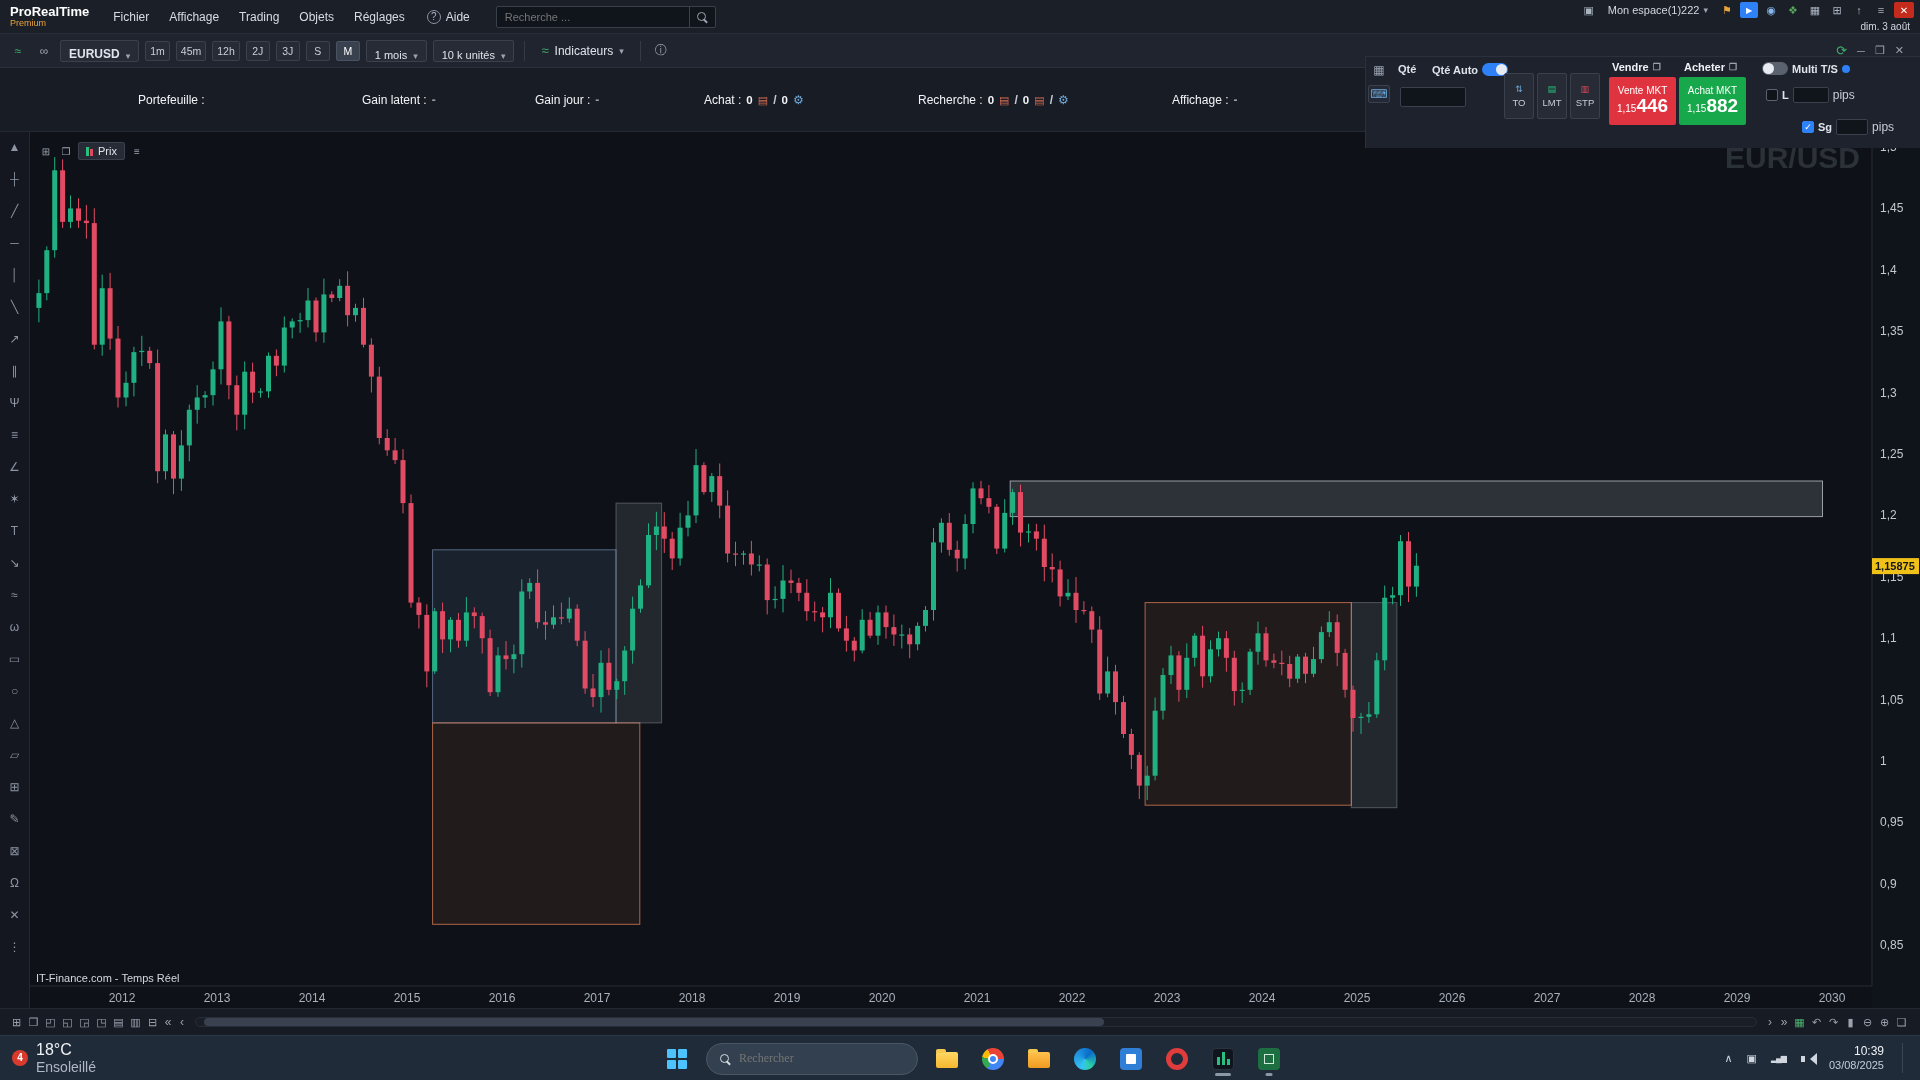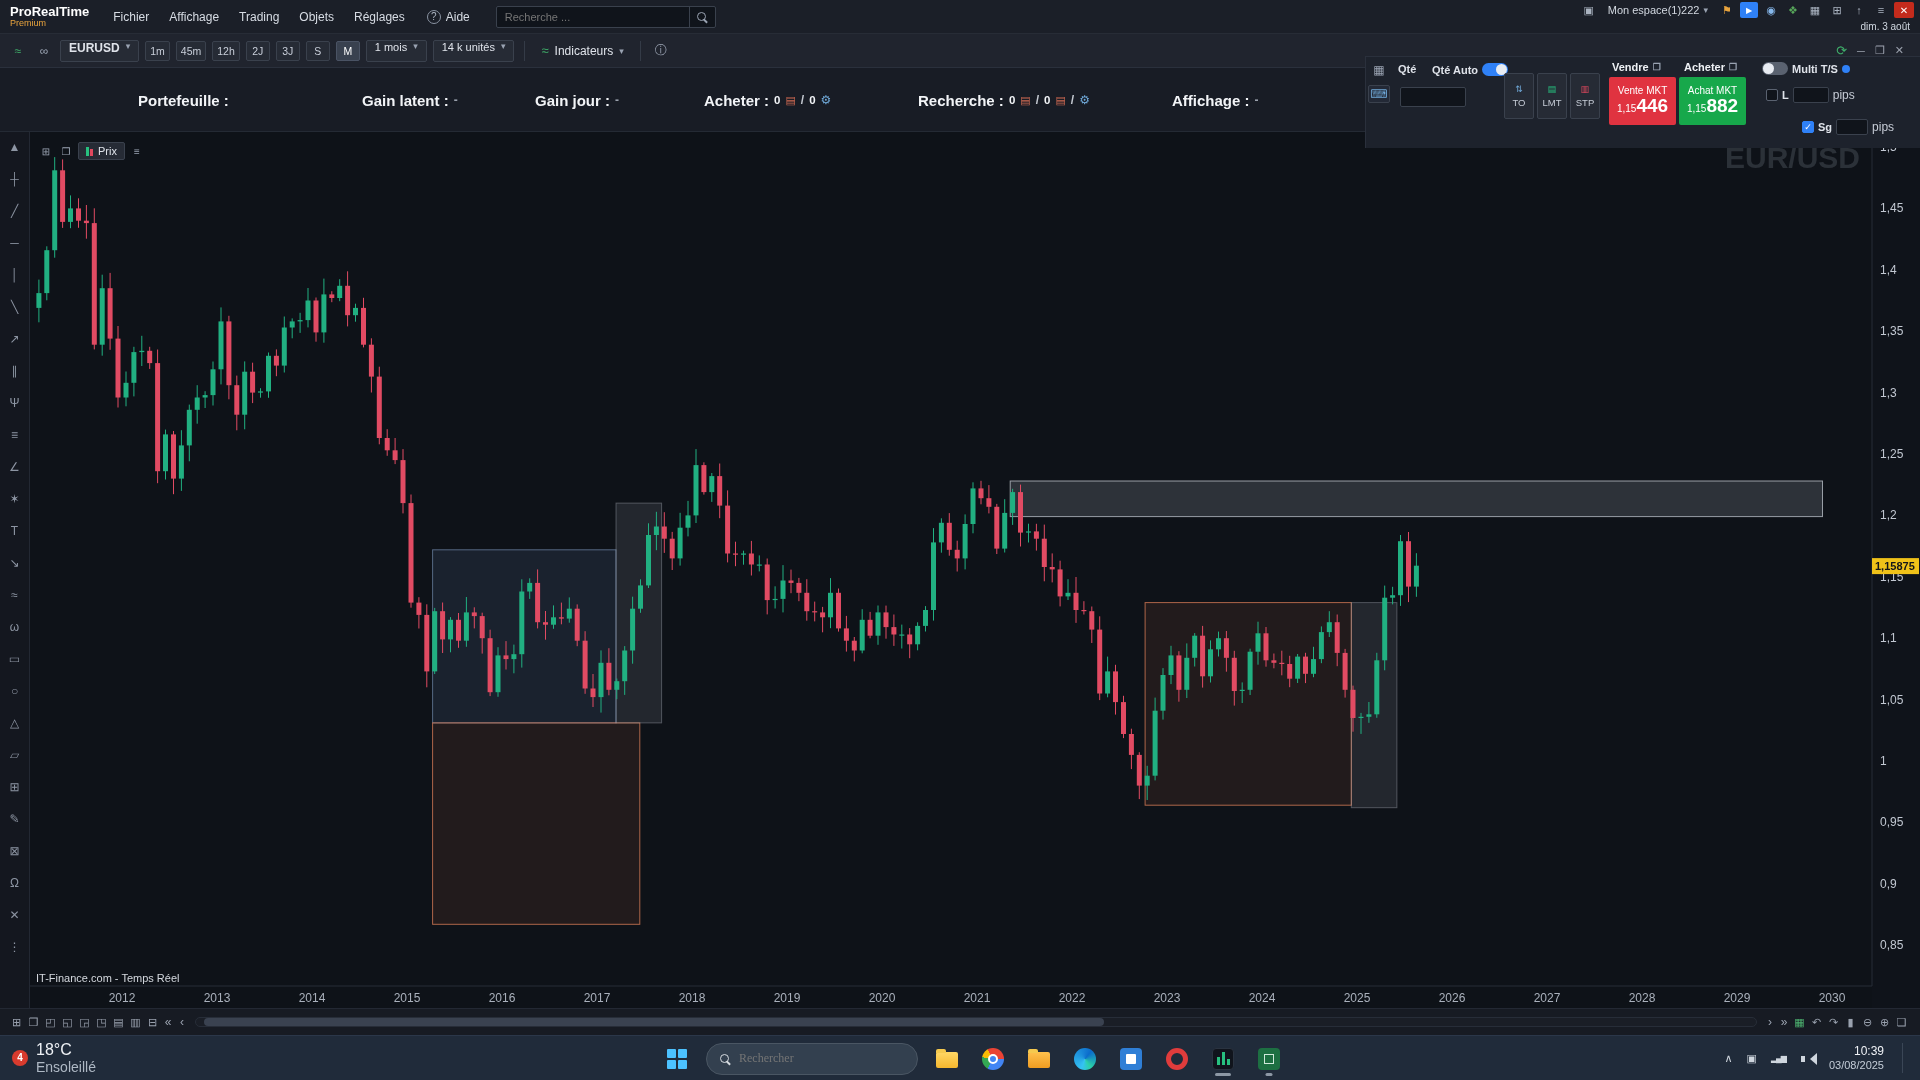--- a/index.html
+++ b/index.html
@@ -34,38 +34,38 @@
   .t-close{background:#c42b1c;color:#fff;font-size:10px;width:20px}
   .workspace{display:flex;align-items:center;gap:4px;color:#d2d8e0;font-size:11px;padding:0 6px;white-space:nowrap}
   .tb-date{font-size:10px;color:#cfd6df;height:13px;line-height:13px;padding-right:4px}
 
   
   .toolbar2{position:absolute;left:0;top:34px;width:100%;height:34px;background:#20242e;
     border-bottom:1px solid #2a303c;display:flex;align-items:center;gap:6px;padding:0 8px;z-index:25}
   .sq-icon{width:20px;height:20px;display:inline-flex;align-items:center;justify-content:center;
     color:#9aa3b2;font-size:12px;border-radius:2px}
   .sq-icon.green{color:#3fae6a}
-  .select,.sym-btn{display:inline-flex;align-items:flex-start;gap:6px;background:#262b35;border:1px solid #3a414d;
+  .select,.sym-btn{display:inline-flex;align-items:flex-end;gap:6px;background:#262b35;border:1px solid #3a414d;
     border-radius:2px;height:22px;padding:0 8px;color:#dfe3ea;font-size:11px;cursor:default;white-space:nowrap}
   .sym-btn b{font-size:12px}
   .chev{font-size:9px;color:#9aa3b2}
   .tf-btn{min-width:24px;height:20px;background:#262b35;border:1px solid #3a414d;border-radius:2px;
     color:#c9cfda;font-size:10.5px;display:inline-flex;align-items:center;justify-content:center;padding:0 4px;cursor:default}
   .tf-btn.active{background:#39414f;border-color:#4a5364;color:#fff}
   .vsep{width:1px;height:20px;background:#343b47;margin:0 4px}
   .ind-grp{display:inline-flex;align-items:center;gap:6px;height:22px;padding:0 6px;color:#dfe3ea}
   .ind-ico{color:#3fae6a;font-size:13px}
   .t2-right{margin-left:auto;display:flex;align-items:center;gap:10px;padding-right:8px}
   .wc{color:#9aa0ac;font-size:11px;cursor:default}
 
   
   .infobar{position:absolute;left:0;top:68px;width:100%;height:64px;background:#181c25;z-index:5;
     border-bottom:1px solid #242a34}
   .info-item{position:absolute;top:0;height:64px;display:flex;align-items:center;gap:5px;white-space:nowrap}
-  .info-item .lbl{color:#f2f4f7;font-weight:bold;font-size:15px}
+  .info-item .lbl{color:#f2f4f7;font-weight:normal;font-size:12px}
   .info-item .val{color:#f2f4f7;font-weight:bold;font-size:11.5px}
   .info-item .dash{color:#9aa1ad;font-weight:bold}
   .mini-red{color:#cf6a52;font-size:11px}
   .mini-blue{color:#6fa8d8;font-size:12px}
   .mini-sep{color:#c5cad2;font-weight:bold}
 
   
   .trade-panel{position:absolute;left:1365px;top:56px;width:555px;height:92px;background:#1d222c;
     border-left:1px solid #2a303c;border-top:1px solid #2a303c;z-index:40;font-size:11px}
   .tp-abs{position:absolute;display:flex;align-items:center;gap:4px;white-space:nowrap}
@@ -234,21 +234,21 @@
     <span class="tf-btn">12h</span>
     <span class="tf-btn">2J</span>
     <span class="tf-btn">3J</span>
     <span class="tf-btn">S</span>
     <span class="tf-btn active">M</span>
     <div class="select">
       <span>1 mois</span>
       <span class="chev">▾</span>
     </div>
     <div class="select">
-      <span>14 k unités</span>
+      <span>10 k unités</span>
       <span class="chev">▾</span>
     </div>
     <span class="vsep"></span>
     <div class="ind-grp">
       <span class="ind-ico">≈</span>
       <span>Indicateurs</span>
       <span class="chev">▾</span>
     </div>
     <span class="vsep"></span>
     <span class="sq-icon">ⓘ</span>
@@ -266,21 +266,21 @@
     </div>
     <div class="info-item" style="left:362px">
       <span class="lbl">Gain latent :</span>
       <span class="dash">-</span>
     </div>
     <div class="info-item" style="left:535px">
       <span class="lbl">Gain jour :</span>
       <span class="dash">-</span>
     </div>
     <div class="info-item" style="left:704px">
-      <span class="lbl">Acheter :</span>
+      <span class="lbl">Achat :</span>
       <span class="val">0</span>
       <span class="mini-red">▤</span>
       <span class="mini-sep">/</span>
       <span class="val">0</span>
       <span class="mini-blue">⚙</span>
     </div>
     <div class="info-item" style="left:918px">
       <span class="lbl">Recherche :</span>
       <span class="val">0</span>
       <span class="mini-red">▤</span>

